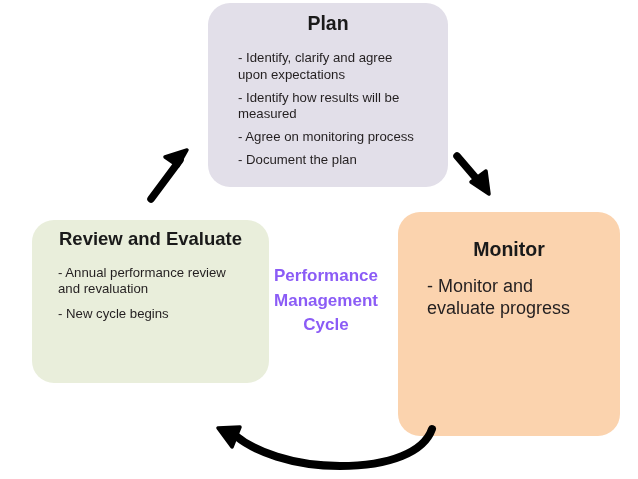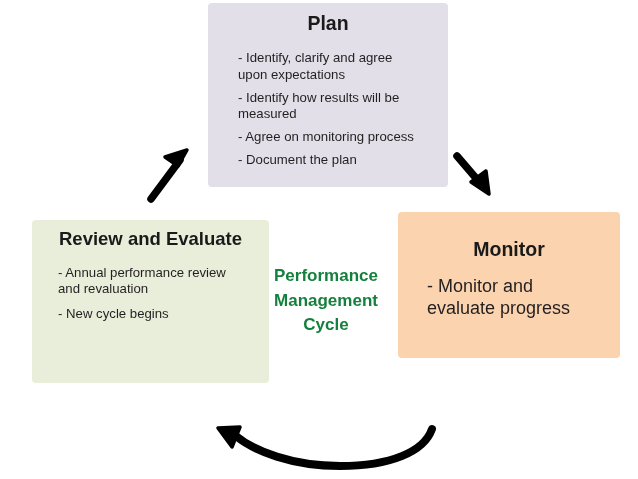--- a/index.html
+++ b/index.html
@@ -17,21 +17,21 @@
     width: 638px;
     height: 479px;
     background: #ffffff;
     overflow: hidden;
   }
 
   
   .cycle-box {
     position: absolute;
     box-sizing: border-box;
-    border-radius: 4px;
+    border-radius: 22px;
     color: #231f20;
   }
   .box-title {
     font-weight: bold;
     text-align: center;
     color: #1a1a1a;
     line-height: 1.15;
     white-space: pre-line;
   }
   .box-list {
@@ -56,21 +56,21 @@
     padding: 9px 14px 0 14px;
   }
   #plan-box .box-title { font-size: 19.5px; margin-bottom: 9px; }
   #plan-box .box-list { font-size: 13.2px; }
 
   
   #monitor-box {
     left: 398px;
     top: 212px;
     width: 222px;
-    height: 146px;
+    height: 224px;
     background: #fbd3ae;
     padding: 26px 13px 0 13px;
   }
   #monitor-box .box-title { font-size: 19.5px; margin-bottom: 11px; }
   #monitor-box .box-list { font-size: 18px; }
 
   
   #review-box {
     left: 32px;
     top: 220px;
@@ -86,21 +86,21 @@
   
   #cycle-caption {
     position: absolute;
     left: 253px;
     top: 264px;
     width: 146px;
     text-align: center;
     font-size: 17px;
     font-weight: bold;
     line-height: 1.45;
-    color: #15803d;
+    color: #8b5cf6;
     white-space: pre-line;
   }
 
   
   #arrow-layer {
     position: absolute;
     left: 0; top: 0;
     width: 638px;
     height: 479px;
     pointer-events: none;

